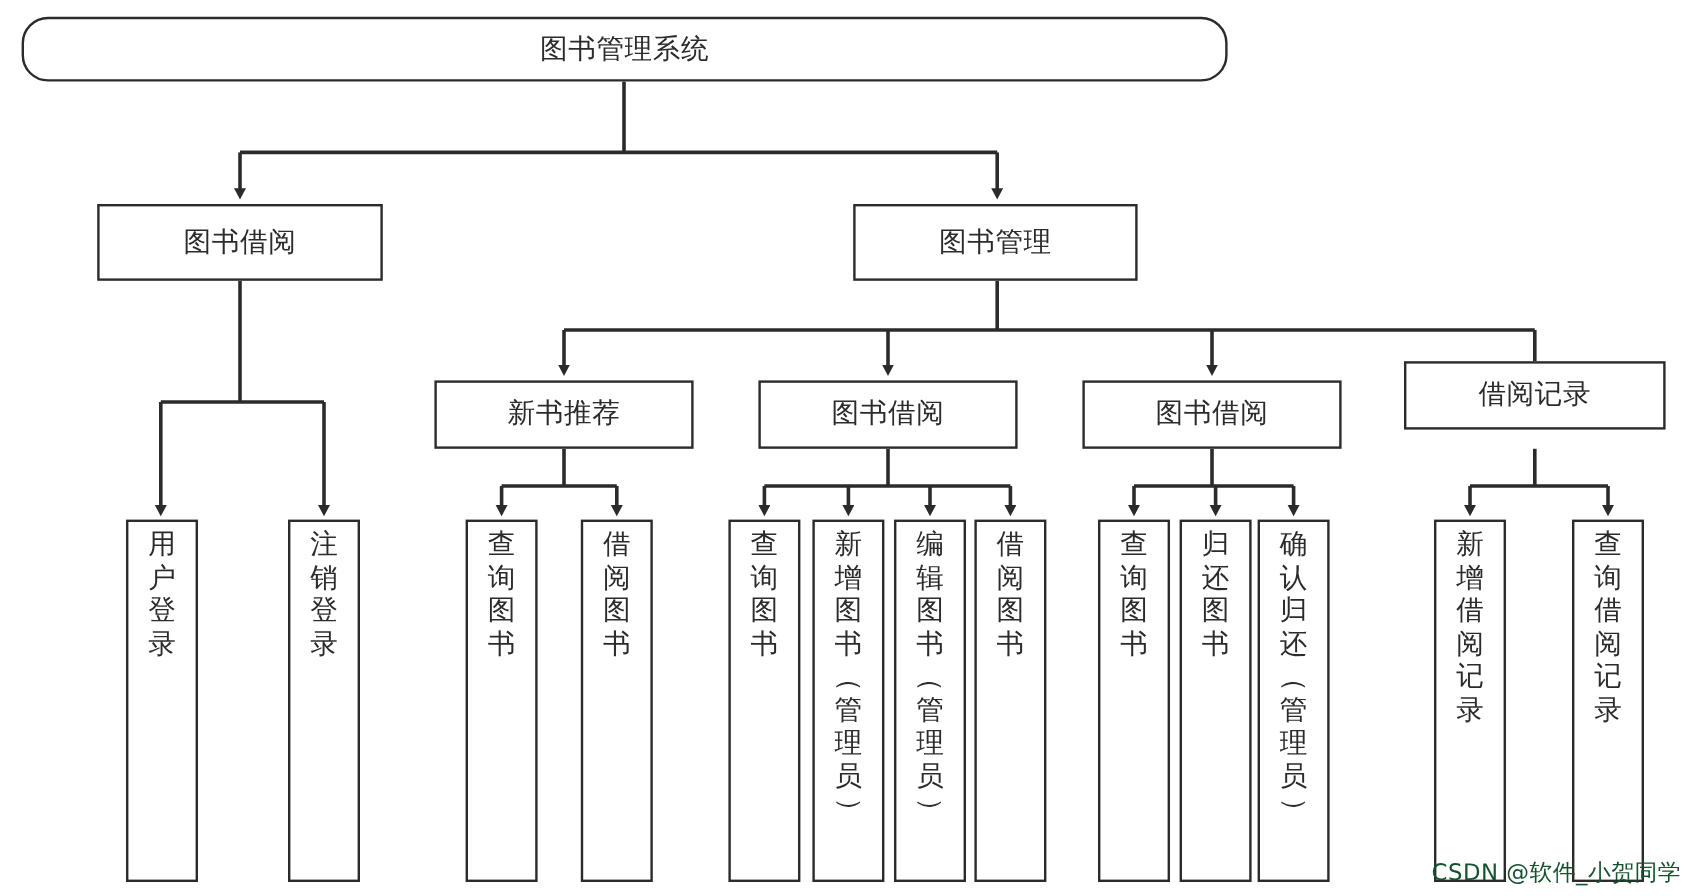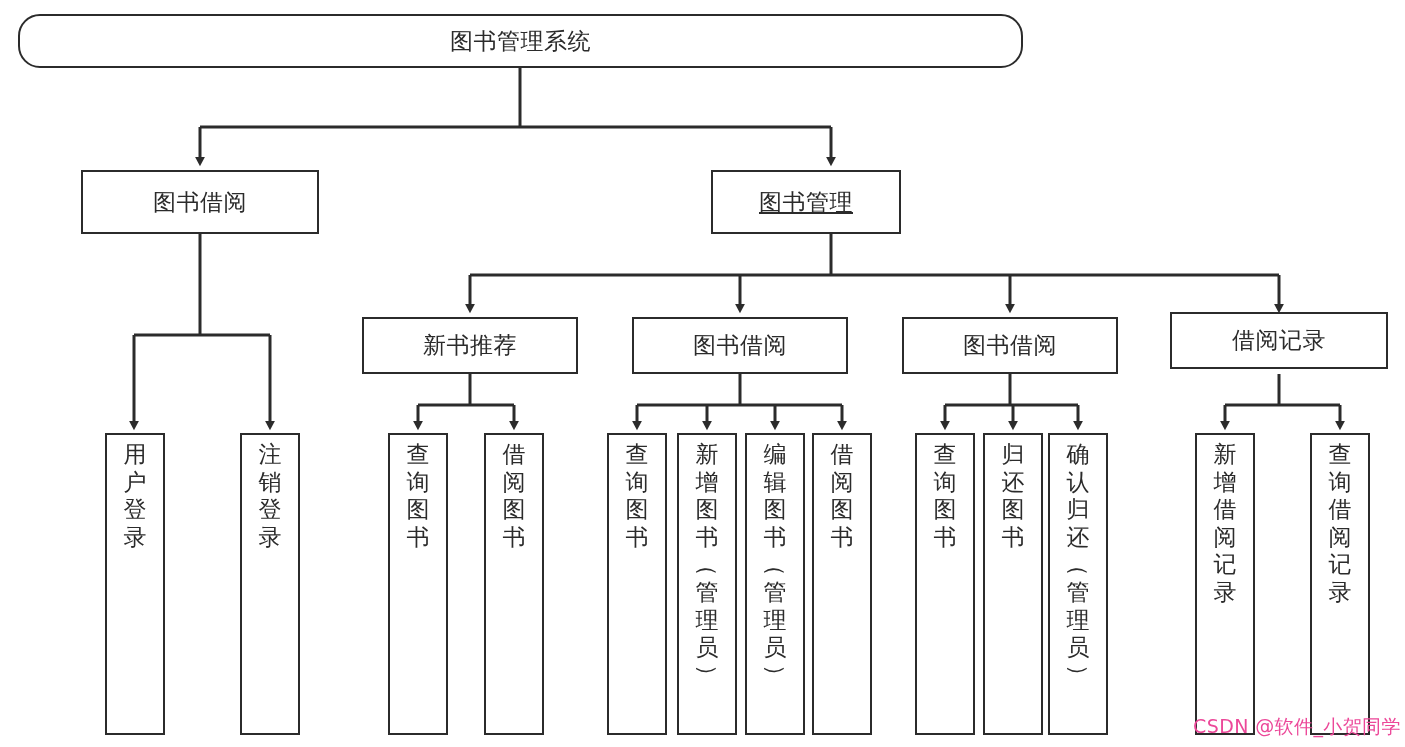--- a/index.html
+++ b/index.html
@@ -61,21 +61,21 @@
   .vtext .par {
     display: block;
     transform: rotate(90deg);
     line-height: 1.20;
   }
   .watermark {
     position: absolute;
     left: 1193px;
     top: 714px;
     font-size: 19px;
-    color: #ec4899;
+    color: #14532d;
     white-space: nowrap;
     letter-spacing: 0.4px;
   }
 </style>
 </head>
 <body>
 
 <div id="canvas">
 
   <svg id="edges" viewBox="0 0 1405 747" width="1405" height="747">
@@ -124,26 +124,26 @@
       <path d="M1279,374 L1279,405"></path>
       <path d="M1225,405 L1340,405"></path>
       <path d="M1225,405 L1225,422" marker-end="url(#arrow)"></path>
       <path d="M1340,405 L1340,422" marker-end="url(#arrow)"></path>
     </g>
   </svg>
 
   <div class="node root h" style="left: 18px; top: 14px; width: 1005px; height: 54px; border-radius: 22px;">图书管理系统</div>
 
   <div class="node h" style="left: 81px; top: 170px; width: 238px; height: 64px;">图书借阅</div>
-  <div class="node h" style="left: 711px; top: 170px; width: 190px; height: 64px; text-decoration: underline;">图书管理</div>
+  <div class="node h" style="left: 711px; top: 170px; width: 237px; height: 64px;">图书管理</div>
 
   <div class="node h" style="left: 362px; top: 317px; width: 216px; height: 57px;">新书推荐</div>
   <div class="node h" style="left: 632px; top: 317px; width: 216px; height: 57px;">图书借阅</div>
   <div class="node h" style="left: 902px; top: 317px; width: 216px; height: 57px;">图书借阅</div>
-  <div class="node h" style="left: 1170px; top: 312px; width: 218px; height: 57px;">借阅记录</div>
+  <div class="node h" style="left: 1170px; top: 301px; width: 218px; height: 57px;">借阅记录</div>
 
   <div id="leaf-host">
       <div class="node v" style="left: 105px; top: 433px; width: 60px; height: 302px;">
         <span class="vtext">
           <span style="display: block;">用</span>
           <span style="display: block;">户</span>
           <span style="display: block;">登</span>
           <span style="display: block;">录</span>
         </span>
       </div>

